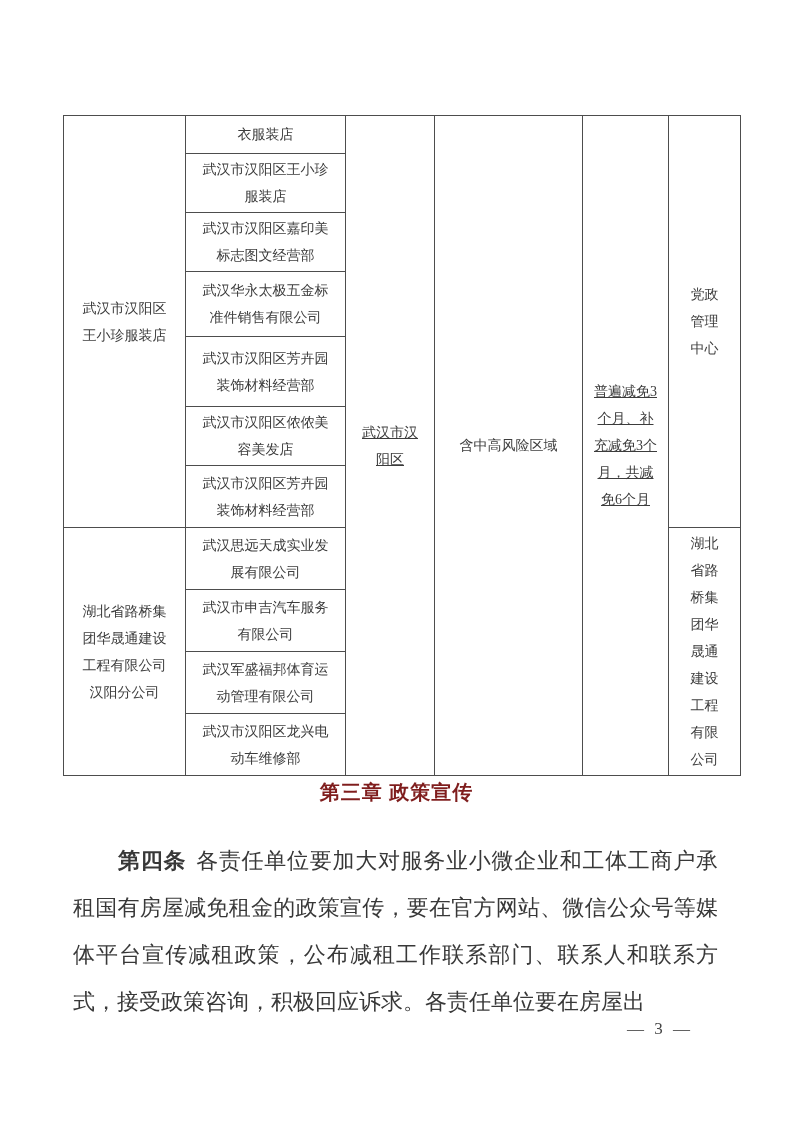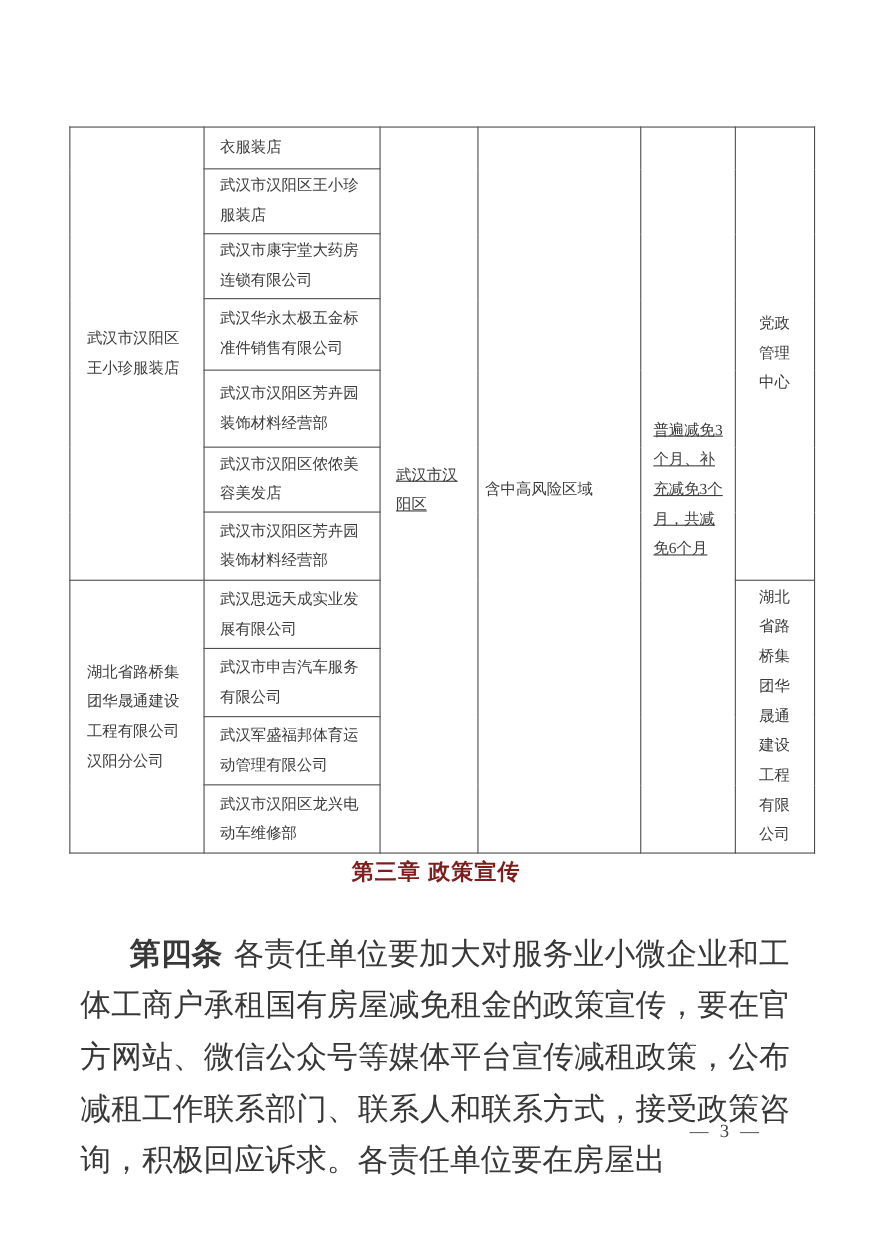--- a/index.html
+++ b/index.html
@@ -20,20 +20,21 @@
   .doc-table {
     position: absolute;
     left: 63px;
     top: 115px;
     width: 677px;
     border-collapse: collapse;
     table-layout: fixed;
   }
   .doc-table td {
     border: 1px solid #4d4d4d;
+    text-align: center;
     vertical-align: middle;
     font-size: 14px;
     line-height: 27px;
     color: #3c3c3c;
     overflow: hidden;
   }
   .col-owner    { width: 122px; }
   .col-tenant   { width: 160px; }
   .col-district { width: 89px;  }
   .col-risk     { width: 148px; }
@@ -58,21 +59,21 @@
     font-weight: bold;
     font-size: 20px;
     color: #7f1d1d;
     letter-spacing: 1px;
   }
   .article-para {
     position: absolute;
     left: 73px;
     top: 815px;
     width: 645px;
-    font-size: 28px;
+    font-size: 22px;
     line-height: 47px;
     text-align: justify;
     text-indent: 45px;
     color: #383838;
   }
   .article-label {
     font-family: "Liberation Sans", sans-serif;
     font-weight: bold;
     margin-right: 10px;
   }
@@ -103,21 +104,21 @@
       <td class="tenant-cell">衣服装店</td>
       <td class="district-cell" rowspan="11">武汉市汉阳区</td>
       <td class="risk-cell" rowspan="11">含中高风险区域</td>
       <td class="policy-cell" rowspan="11">普遍减免3个月、补充减免3个月，共减免6个月</td>
       <td class="manager-cell" rowspan="7">党政管理中心</td>
     </tr>
     <tr style="height:58px;">
       <td class="tenant-cell">武汉市汉阳区王小珍服装店</td>
     </tr>
     <tr style="height:55px;">
-      <td class="tenant-cell">武汉市康宇堂大药房连锁有限公司</td>
+      <td class="tenant-cell">武汉市汉阳区嘉印美标志图文经营部</td>
     </tr>
     <tr style="height:65px;">
       <td class="tenant-cell">武汉华永太极五金标准件销售有限公司</td>
     </tr>
     <tr style="height:70px;">
       <td class="tenant-cell">武汉市汉阳区芳卉园装饰材料经营部</td>
     </tr>
     <tr style="height:57px;">
       <td class="tenant-cell">武汉市汉阳区侬侬美容美发店</td>
     </tr>

